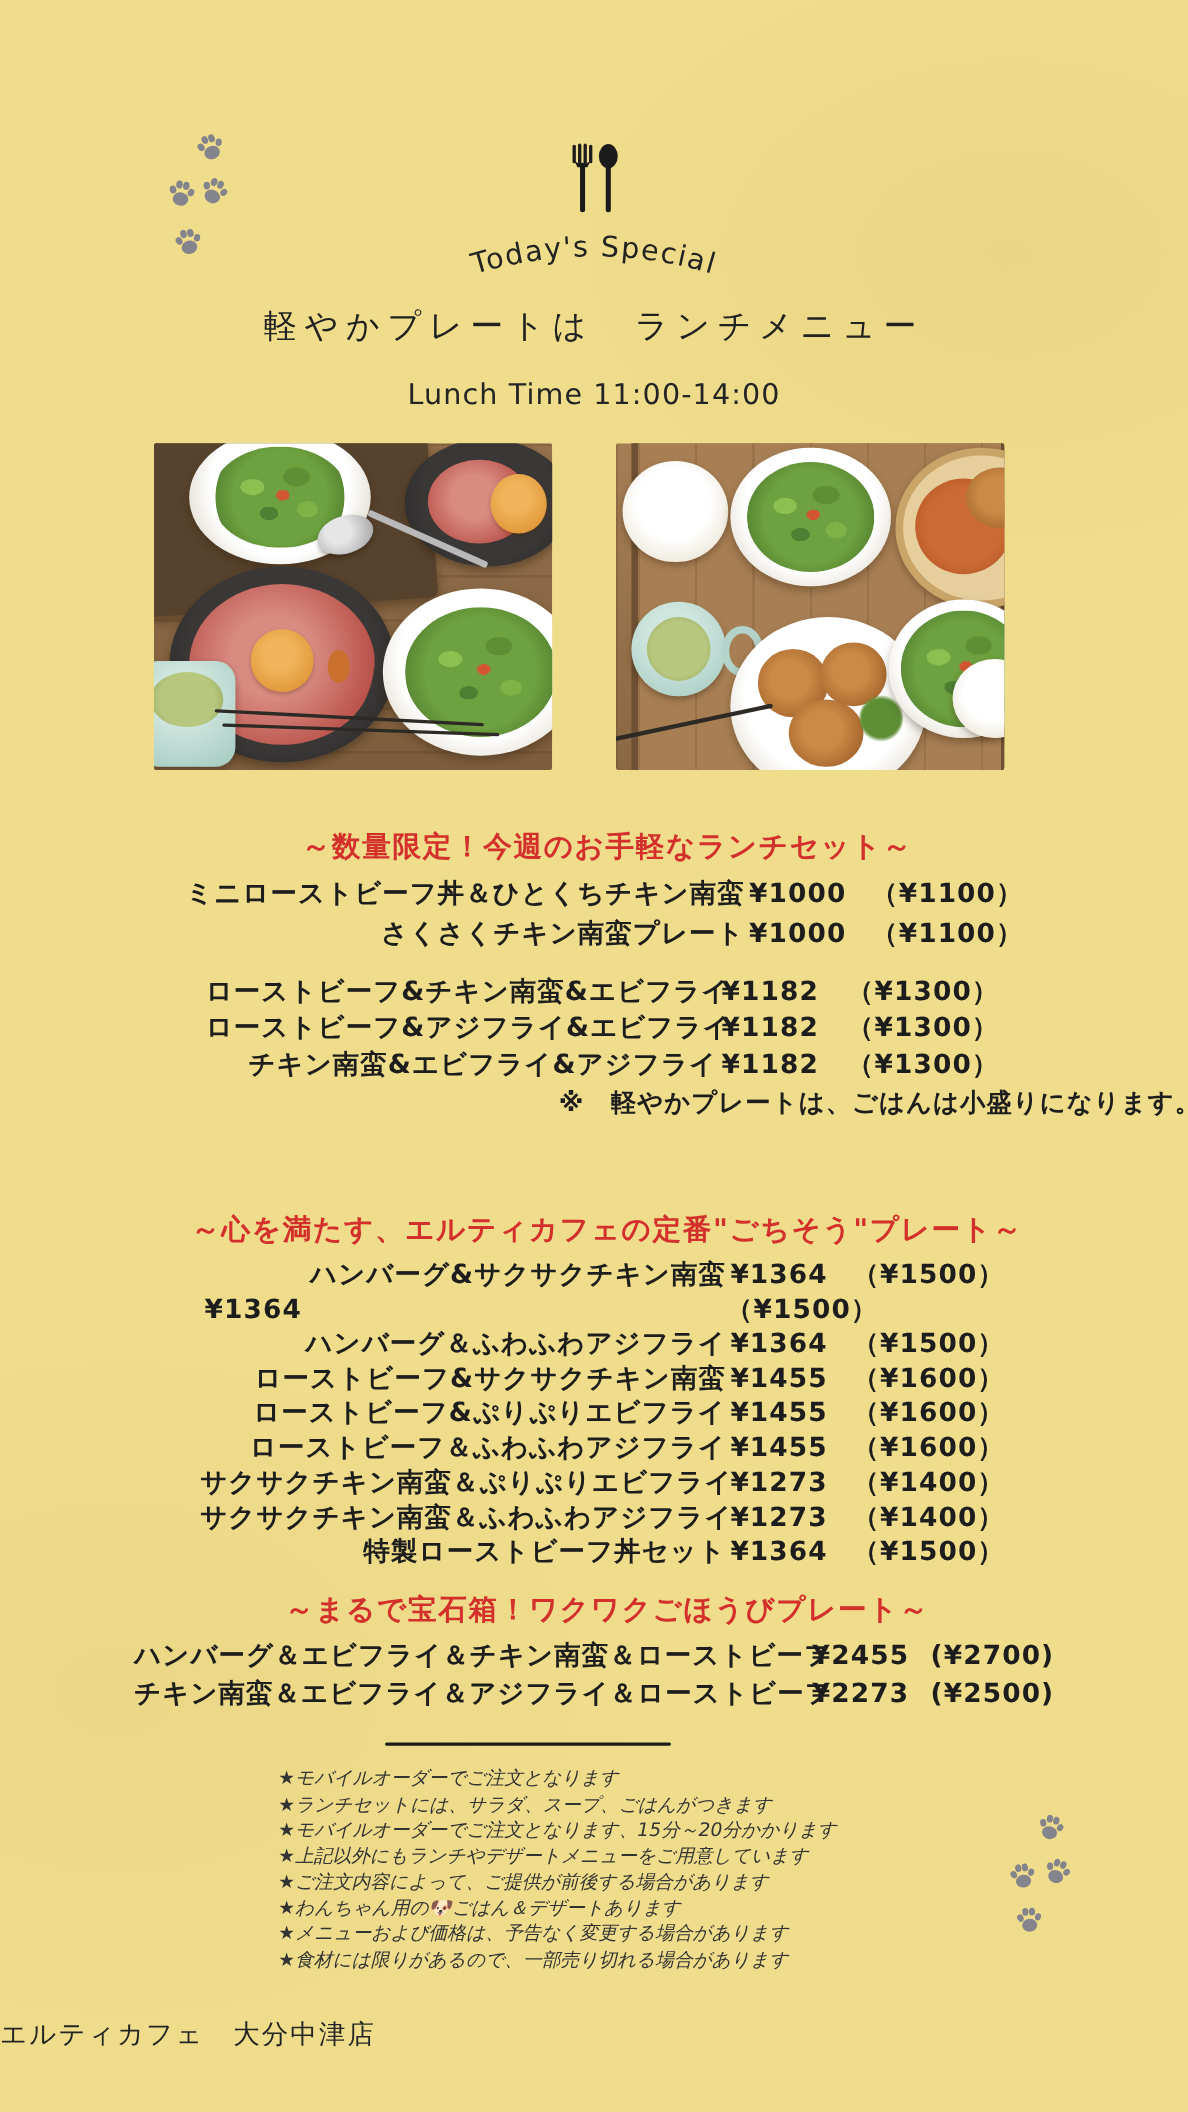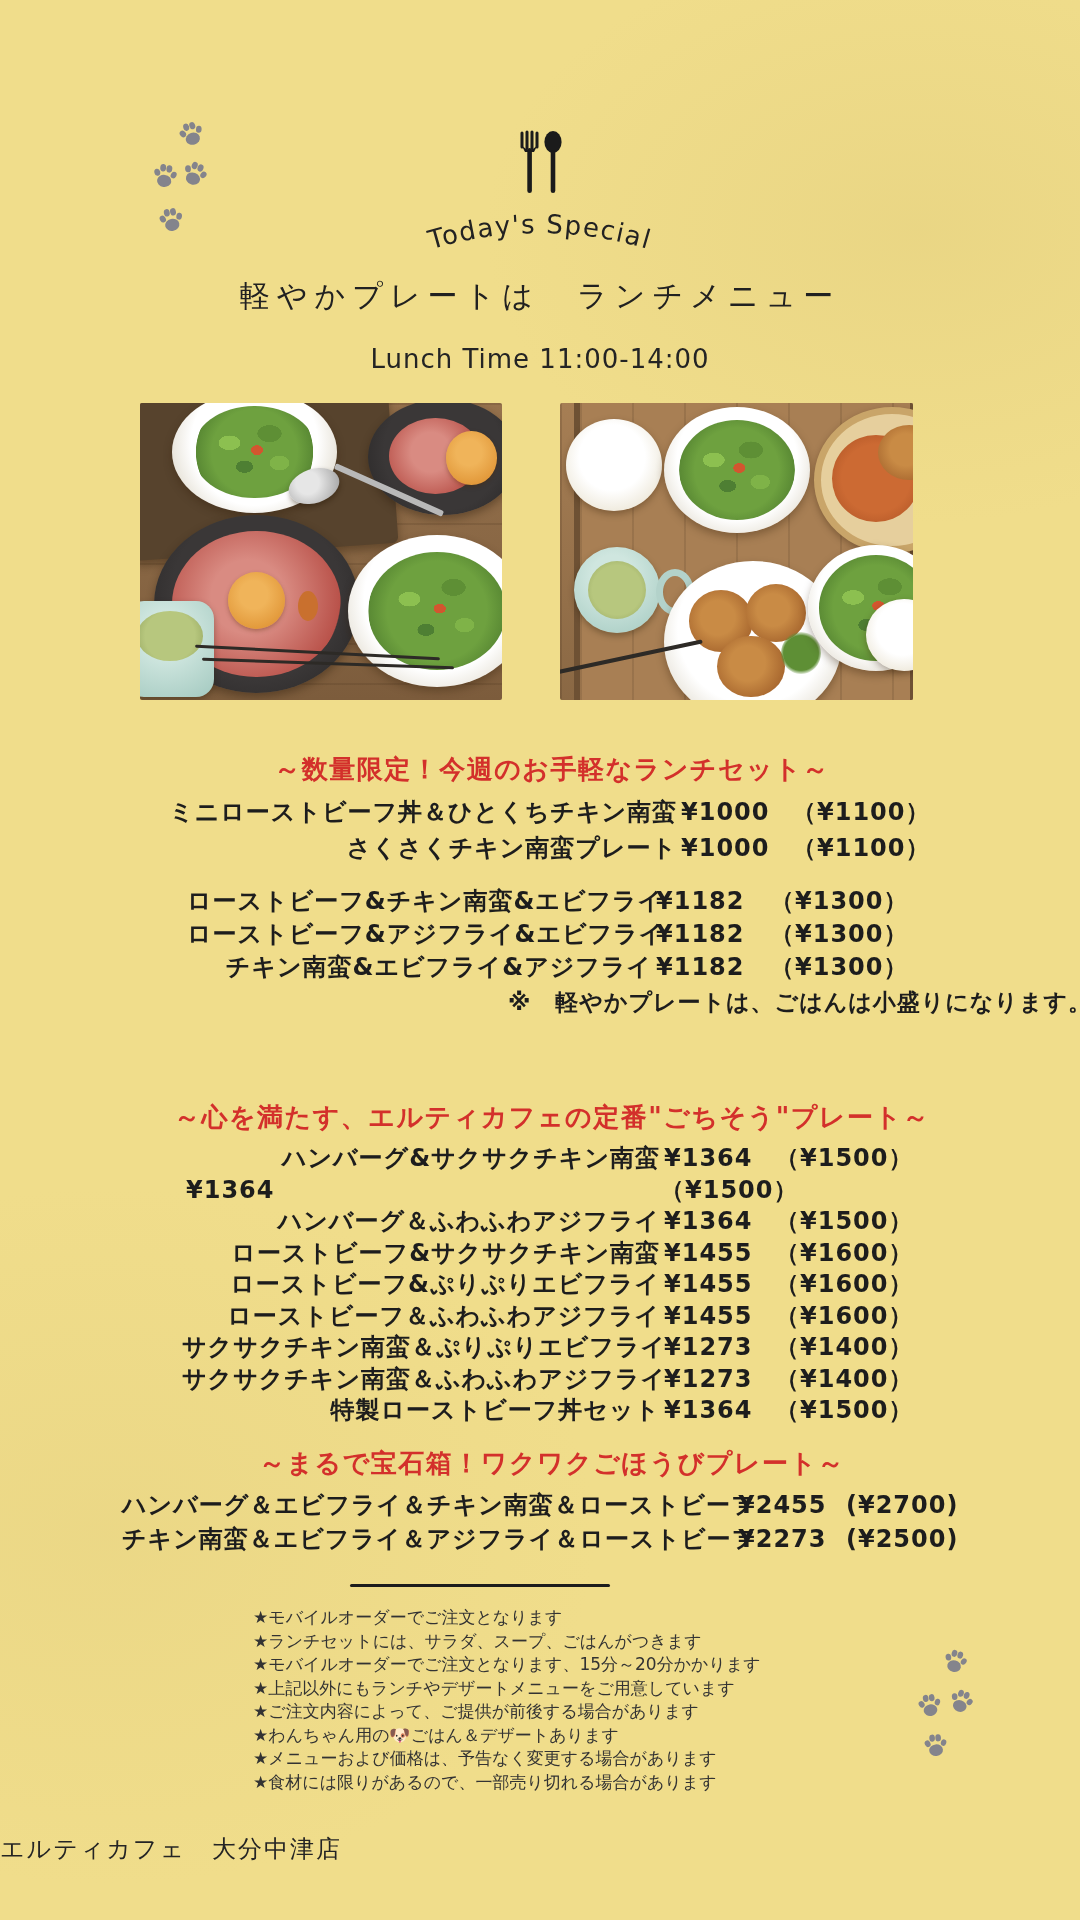--- a/index.html
+++ b/index.html
@@ -52,21 +52,21 @@
   .row .nm{text-align:right;}
   .row .pr{text-align:left;padding-left:4px;}
   .row .tx{text-align:left;}
   .sec1{top:752px;}  .sec1 .row{grid-template-columns:510px 115px 145px;width:770px;height:36px;}
   .sec2{top:884px;}  .sec2 .row{grid-template-columns:465px 118px 147px;width:730px;height:33px;}
   .sec3{top:1100px;} .sec3 .row{grid-template-columns:478px 115px 147px;width:740px;height:31.5px;}
   .sec4{top:1446px;} .sec4 .row{grid-template-columns:612px 112px 136px;width:860px;height:34px;}
   .sec-note{margin-top:4px;text-align:right;font-size:23px;font-weight:700;letter-spacing:1px;color:#1d1d1d;}
   
   .divider{left:350px;top:1584px;width:260px;height:3px;background:#1c1c1c;border-radius:2px;}
-  .notes{left:253px;top:1606px;font-size:17px;line-height:23.5px;color:#333;}
+  .notes{left:253px;top:1606px;font-size:17px;line-height:23.5px;color:#333;font-style:italic;}
   .shop{left:0;top:1833px;width:100%;font-size:24px;letter-spacing:2px;color:#242424;}
 </style>
 </head>
 <body>
 
 <div class="canvas">
 
   <svg width="0" height="0" style="position:absolute">
     <symbol id="pawsym" viewBox="0 0 24 26">
       <ellipse cx="12" cy="18.5" rx="6.6" ry="5.6"></ellipse>

